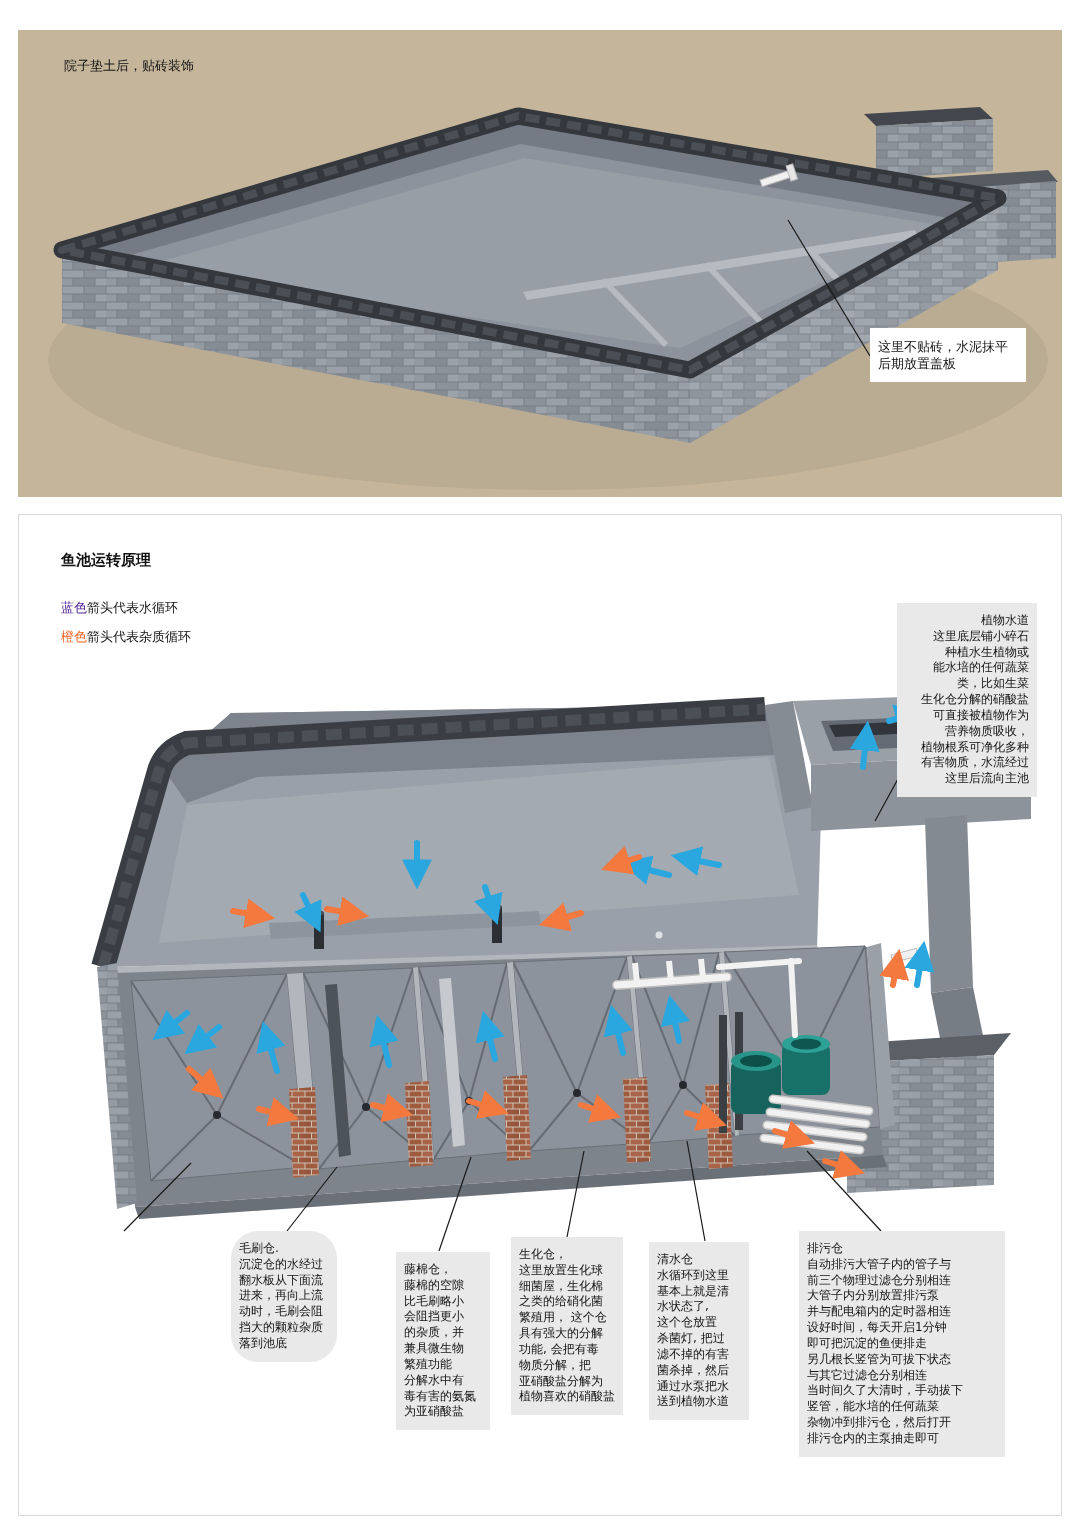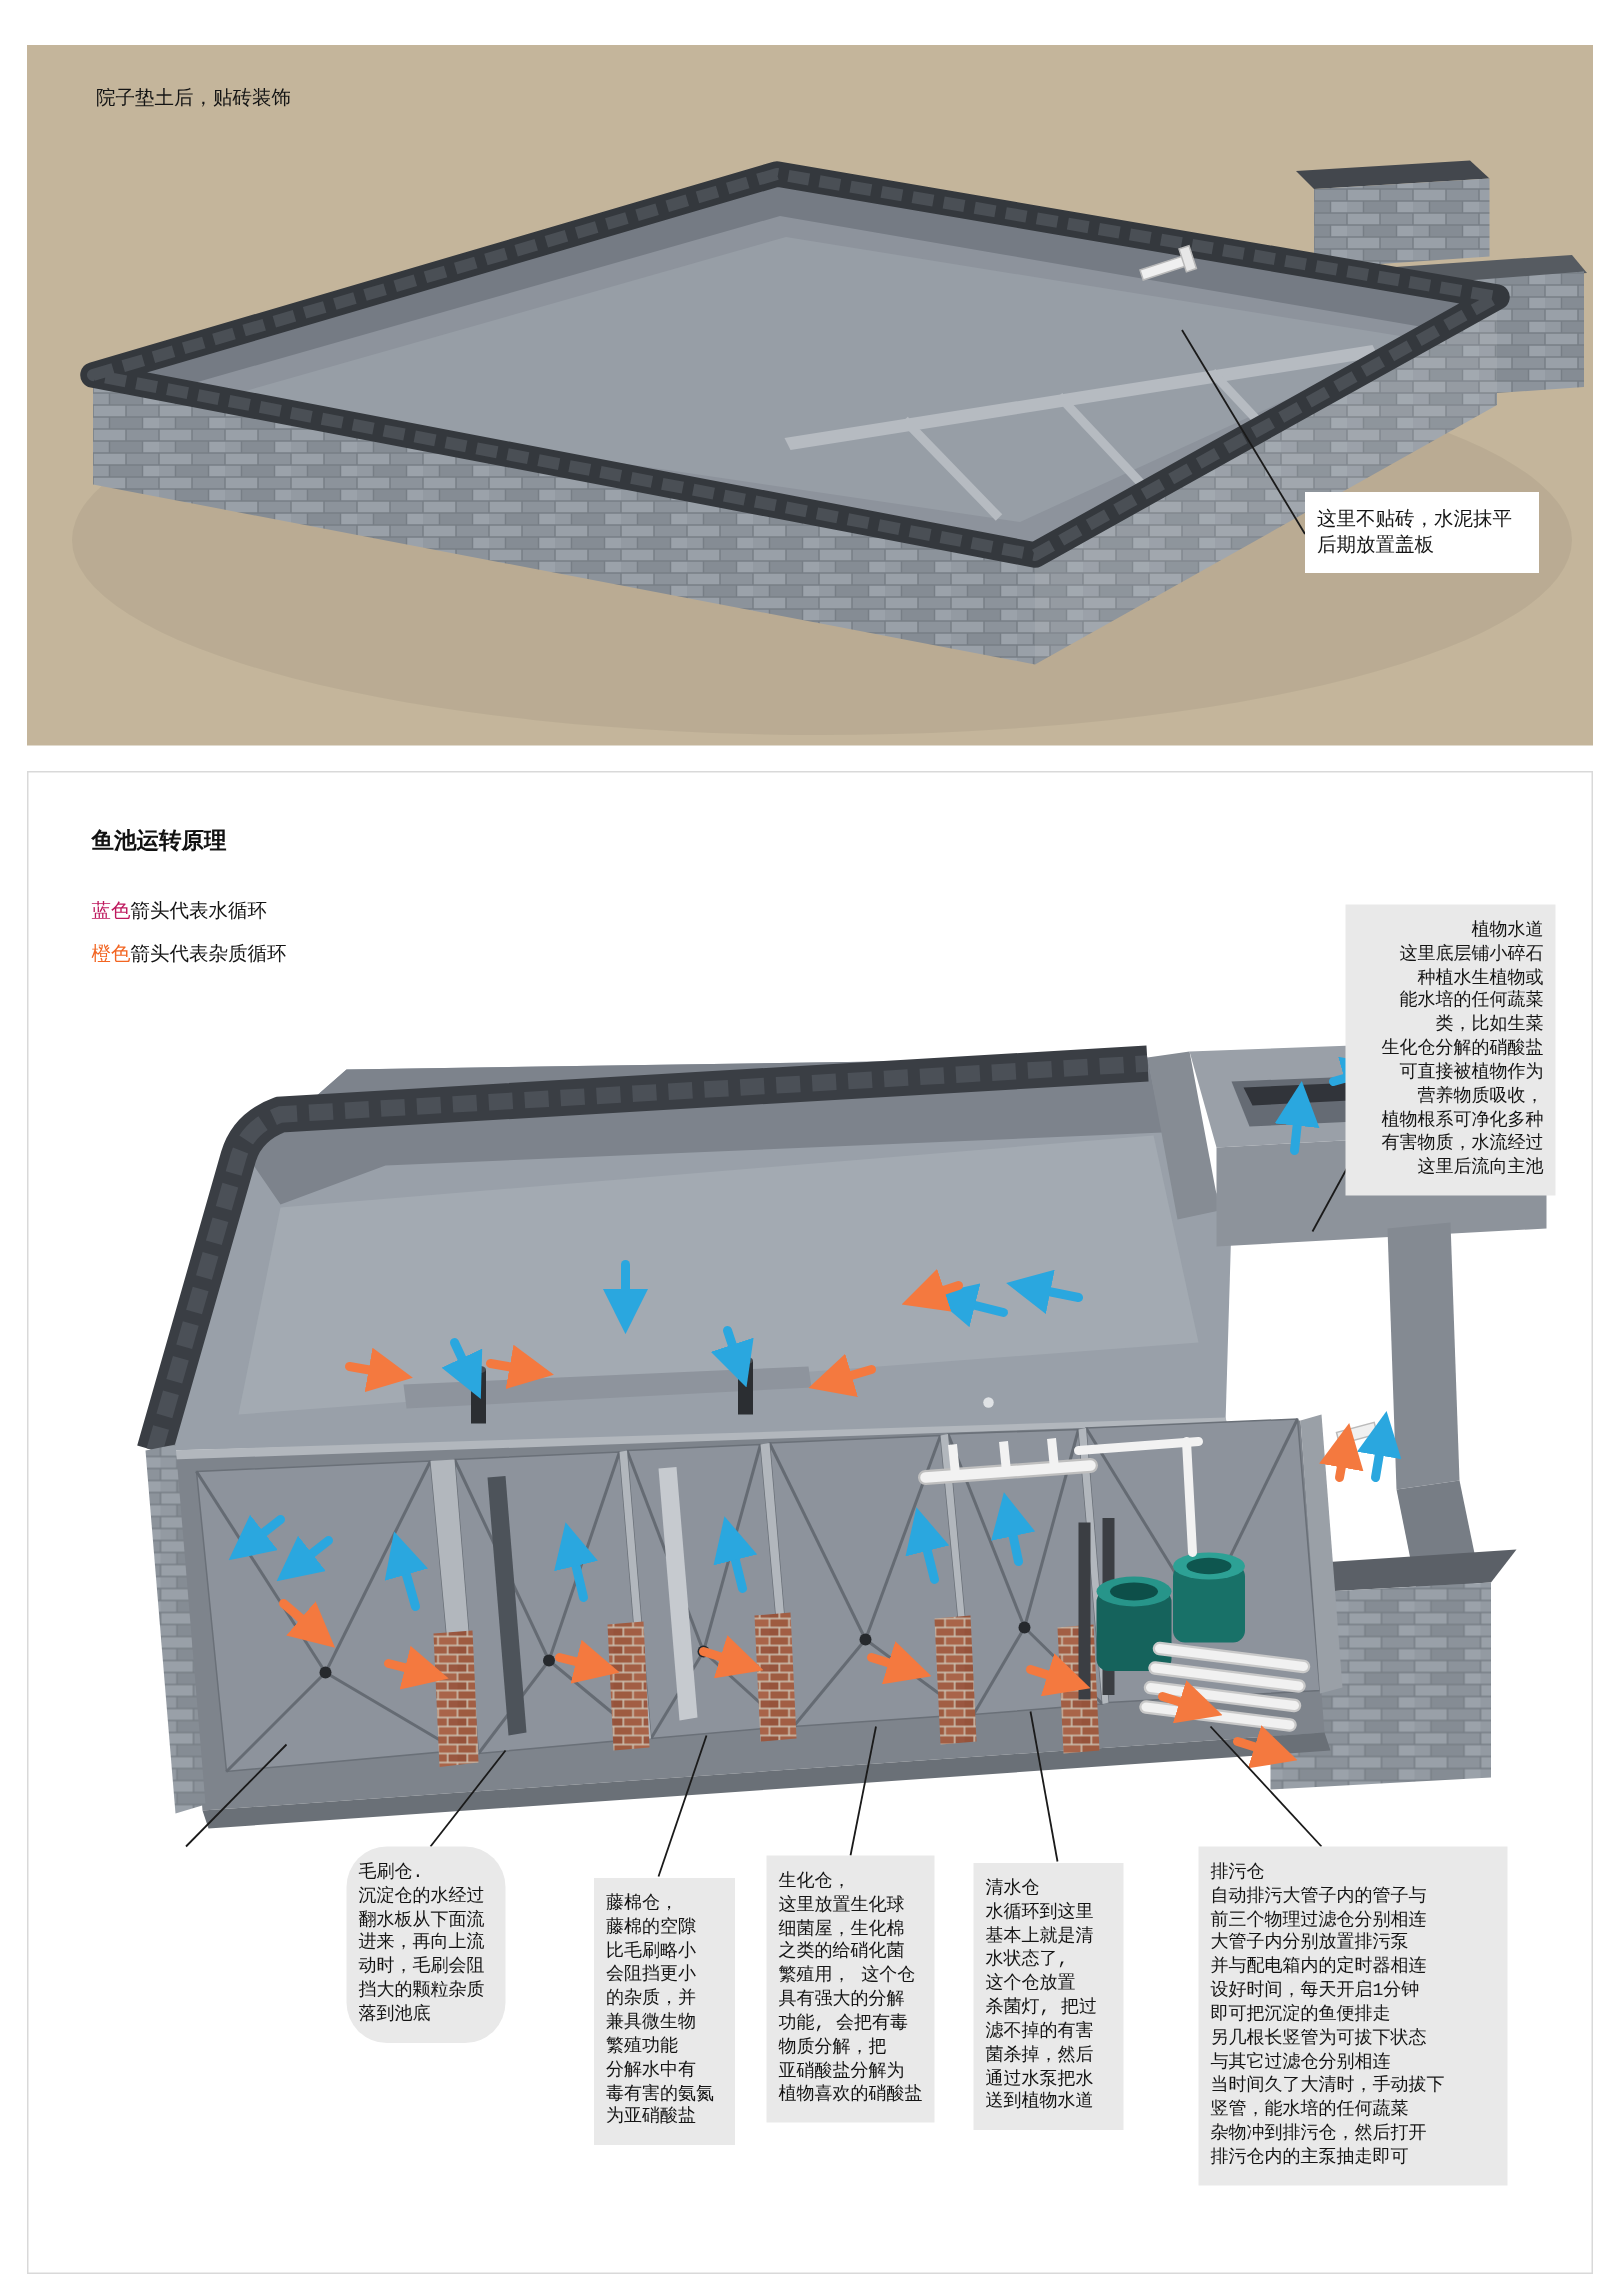--- a/index.html
+++ b/index.html
@@ -3,26 +3,26 @@
 <meta charset="utf-8">
 <style>
   * { margin:0; padding:0; box-sizing:border-box; }
   html,body { background:#ffffff; }
   .page {
     position:relative; width:1080px; height:1528px; background:#ffffff;
     font-family:"DejaVu Sans", sans-serif; color:#1a1a1a; overflow:hidden;
   }
   .panel { position:absolute; left:18px; width:1044px; }
   .panel.top { top:30px; height:467px; background:#c4b59b; }
-  .panel.bottom { top:514px; height:1002px; background:#ffffff; border:1px solid #d9d9d9;font-family:Liberation Mono, monospace; }
+  .panel.bottom { top:514px; height:1002px; background:#ffffff; border:1px solid #d9d9d9; }
   .abs { position:absolute; }
   .note { font-size:13px; line-height:1.5; white-space:pre-line; color:#141414; }
   .page-title { font-size:15px; font-weight:600; color:#111; }
   .legend { font-size:13px; line-height:1.4; color:#141414; }
-  .legend-blue { color:#be185d;margin-top:14px; }
+  .legend-blue { color:#4c1d95;margin-top:14px; }
   .legend-orange { color:#f26522;text-align:right; }
   .callout {
     position:absolute; background:#e9e9e9; font-size:12px; line-height:1.32;
     padding:10px 8px; white-space:pre-line; color:#141414;
   }
   .callout.white { background:#ffffff; }
   svg.scene { position:absolute; left:0; top:0; display:block; }
 </style>
 </head>
 <body>

